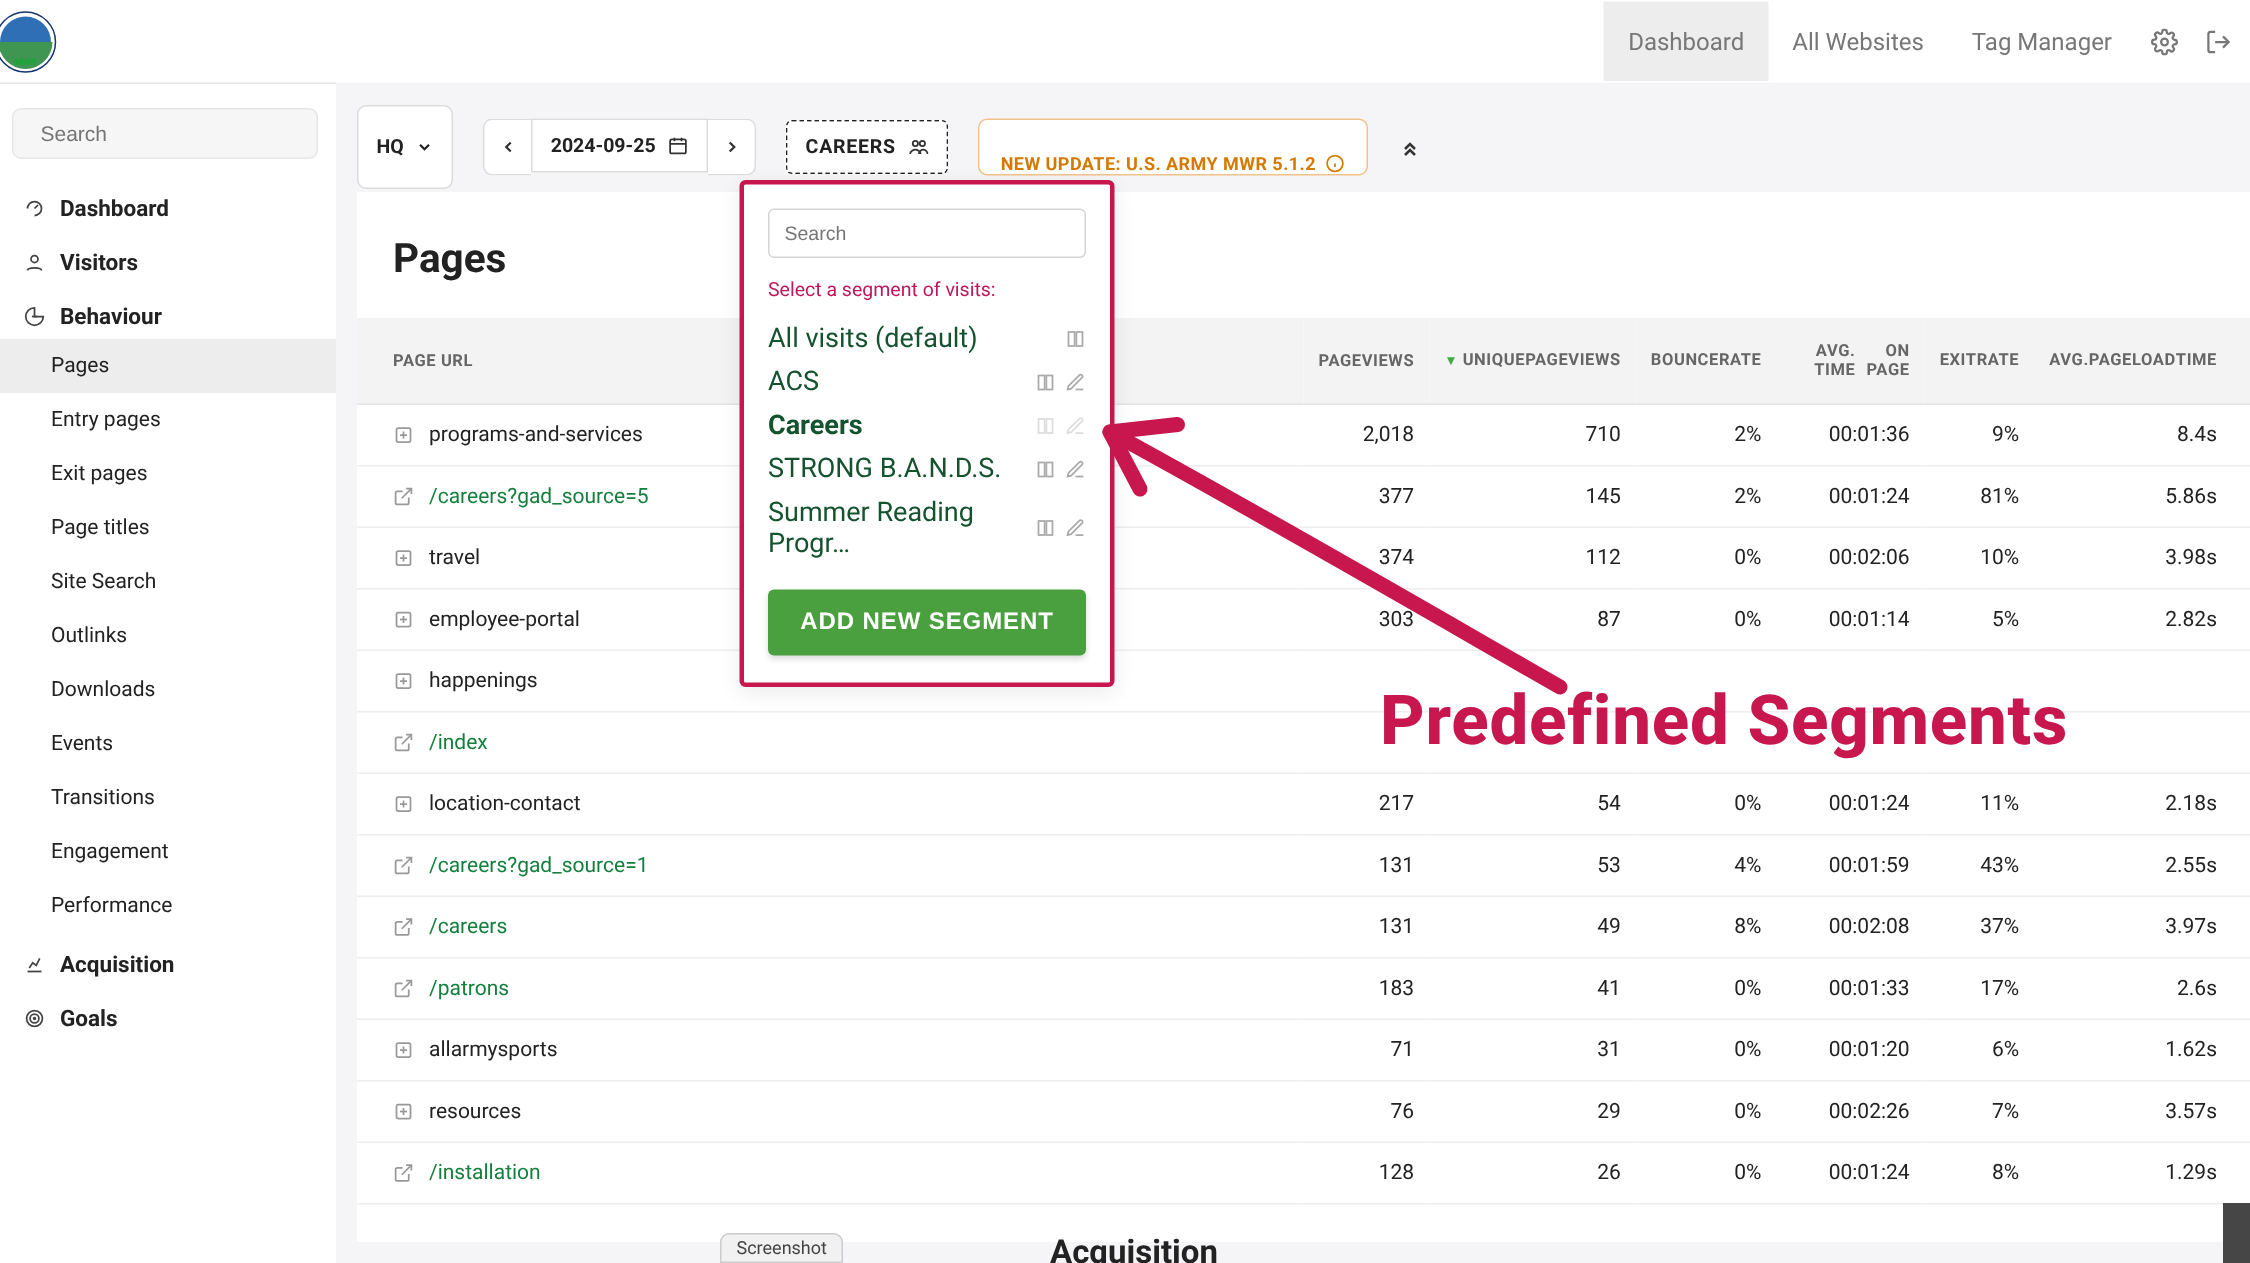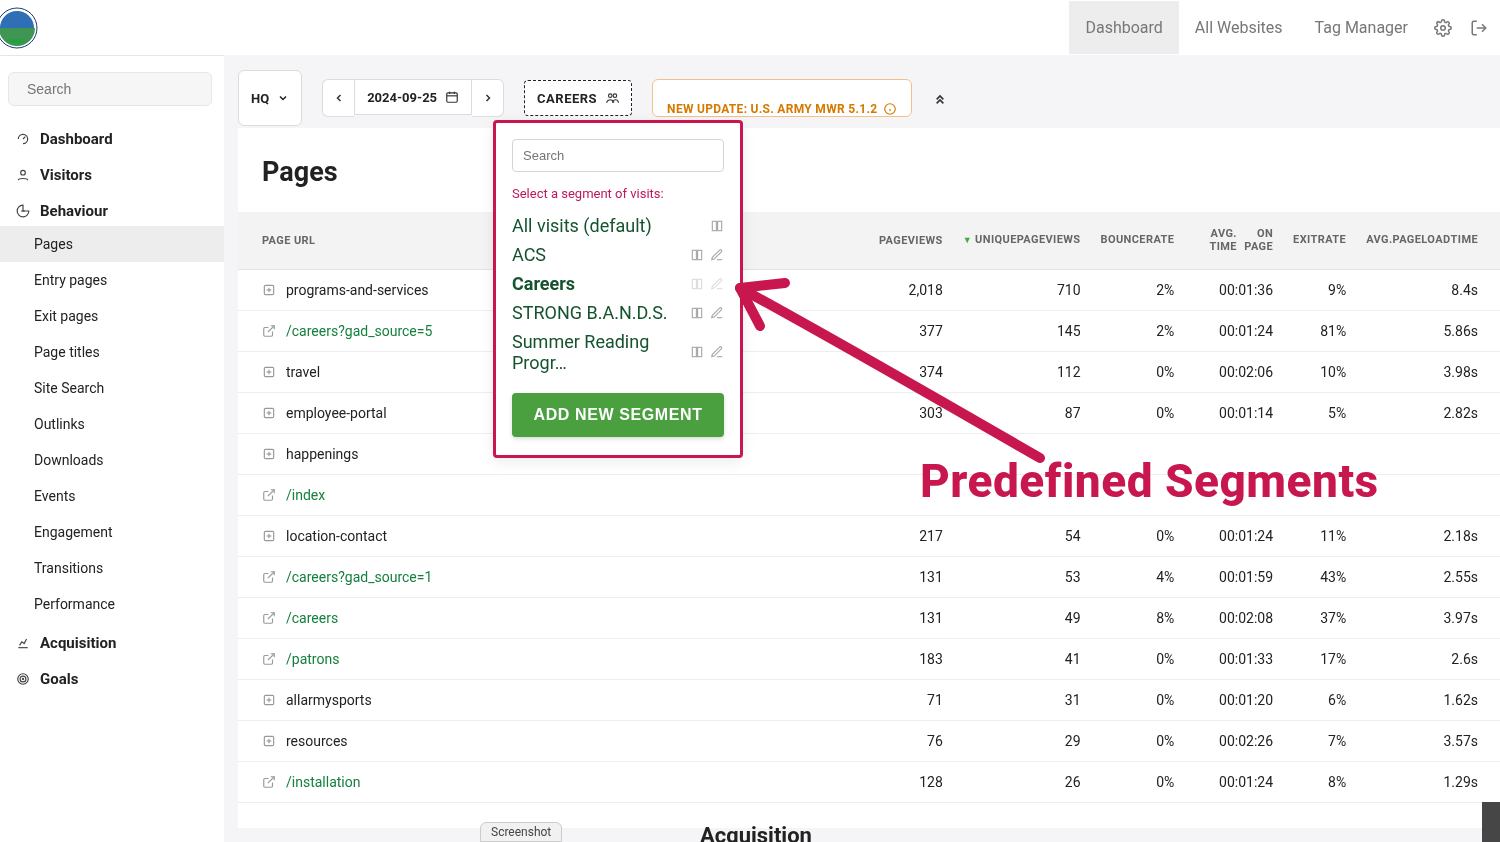--- a/index.html
+++ b/index.html
@@ -310,22 +310,22 @@
   </div>
   <div id="behaviour-sub">
       <div class="side-subitem active">Pages</div>
       <div class="side-subitem">Entry pages</div>
       <div class="side-subitem">Exit pages</div>
       <div class="side-subitem">Page titles</div>
       <div class="side-subitem">Site Search</div>
       <div class="side-subitem">Outlinks</div>
       <div class="side-subitem">Downloads</div>
       <div class="side-subitem">Events</div>
+      <div class="side-subitem">Transitions</div>
       <div class="side-subitem">Engagement</div>
-      <div class="side-subitem">Transitions</div>
       <div class="side-subitem">Performance</div>
     </div>
 
   <div class="side-section">
     <span class="icon">
         <svg width="14" height="14" viewBox="0 0 24 24" fill="none" stroke="currentColor" stroke-width="2">
           <path d="M4 20h16"></path>
           <path d="M6 16l4-6 4 3 4-8"></path>
         </svg>
       </span>

